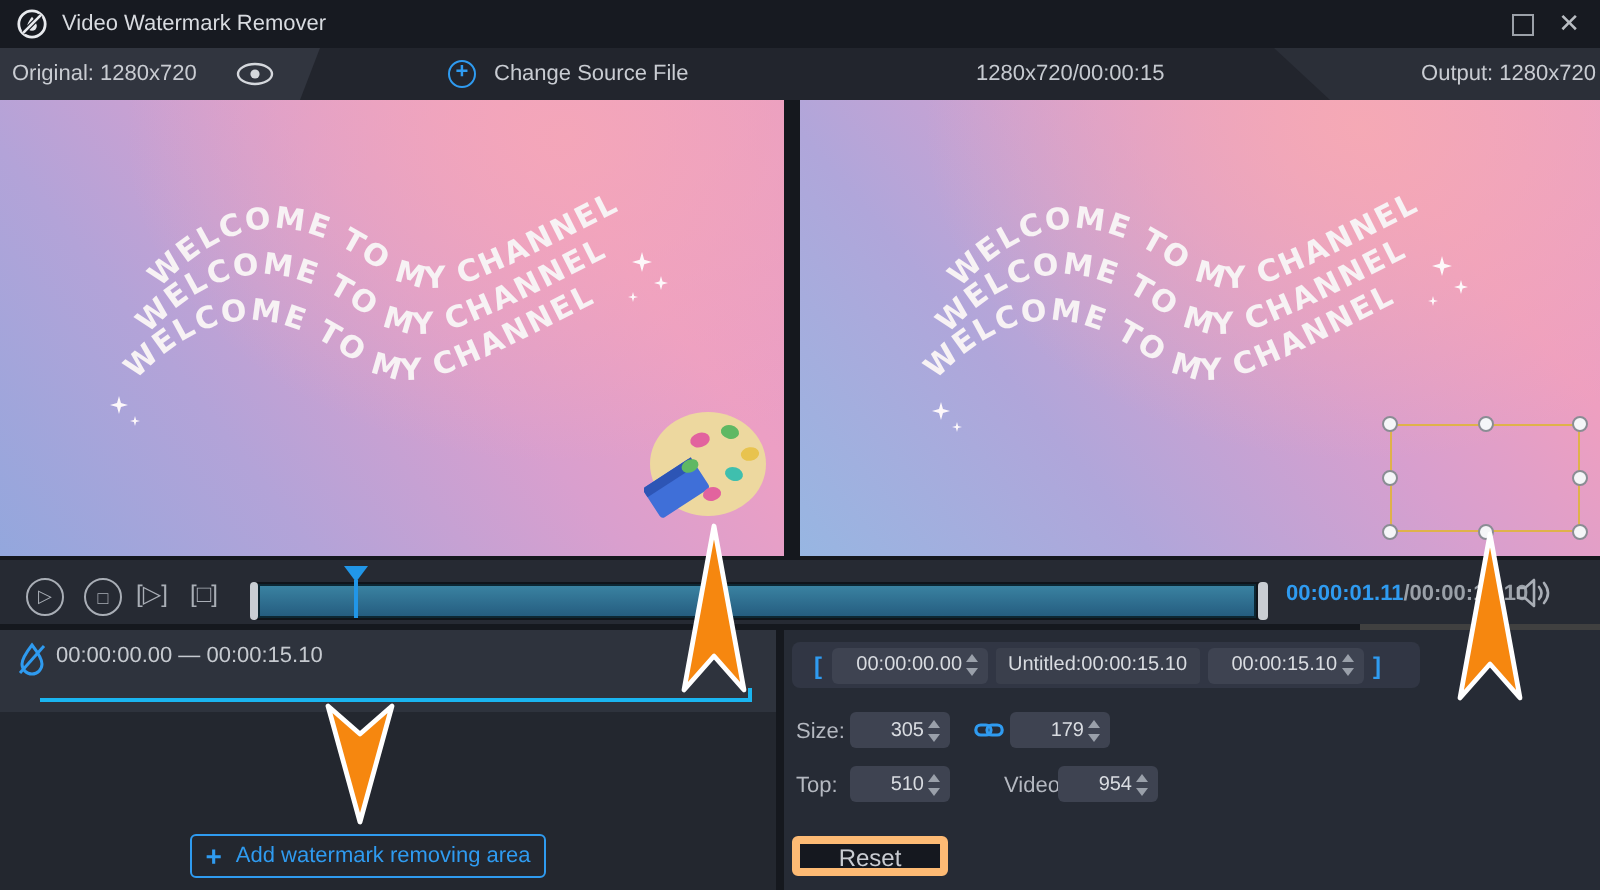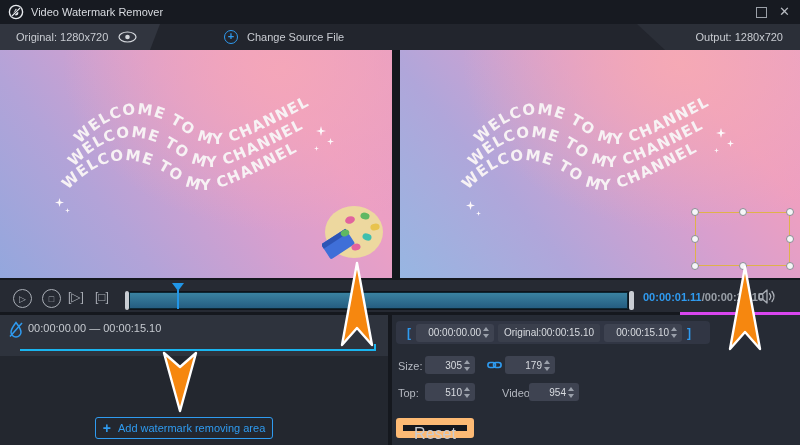--- a/index.html
+++ b/index.html
@@ -1,45 +1,45 @@
 <!DOCTYPE html>
 <html><head>
 <meta charset="utf-8">
 <style>
   * { margin:0; padding:0; box-sizing:border-box; }
   html,body { background:#0d0f13; }
   body { font-family:"Liberation Sans","DejaVu Sans",sans-serif; }
-  #app { position:relative; width:800px; height:445px; background:#d946ef; overflow:hidden;
+  #app { position:relative; width:800px; height:445px; background:#404040; overflow:hidden;
          font-size:11px; color:#c9ccd2;padding-left:20px; }
 
   
   .titlebar { position:absolute; left:0; top:0; width:800px; height:24px; background:#171a21;
               display:flex; align-items:center; }
   .app-logo { margin-left:8px; width:16px; height:16px; flex:0 0 auto; }
   .win-title { margin-left:7px; color:#d8dbe0; font-size:11px; }
   .winbtns { position:absolute; right:8px; top:0; height:24px; display:flex; align-items:center; gap:10px; }
   .btn-max { width:11px; height:11px; border:1px solid #9ba0a8; cursor:pointer; }
   .btn-close { color:#b8bcc2; font-size:13px; line-height:24px; cursor:pointer; padding:0 2px; }
 
   
   .toolbar { position:absolute; left:0; top:24px; width:800px; height:26px; background:#22252d; }
   .tab-original { position:absolute; left:0; top:0; width:160px; height:26px; background:#31353f;
                   clip-path:polygon(0 0,100% 0,calc(100% - 10px) 100%,0 100%);
                   display:flex; align-items:center; }
-  .tab-original .lbl { margin-left:16px; color:#c9ccd2; }
+  .tab-original .lbl { margin-left:6px; color:#c9ccd2; }
   .eye-btn { position:absolute; left:118px; top:7px; cursor:pointer; }
   .chg-src { position:absolute; left:224px; top:0; height:26px; display:flex; align-items:center; gap:9px; cursor:pointer; }
   .plus-circle { width:14px; height:14px; border:1.5px solid #2f9bf0; border-radius:50%;
                  color:#2f9bf0; font-size:11px; line-height:11px; text-align:center; font-weight:700; }
   .file-name { position:absolute; left:345px; top:0; line-height:26px; color:#c6cad0; }
   .file-info { position:absolute; left:488px; top:0; line-height:26px; color:#c6cad0; }
   .tab-output { position:absolute; right:0; top:0; width:163px; height:26px; background:#2b2f38;
                 clip-path:polygon(0 0,100% 0,100% 100%,28px 100%);
                 display:flex; align-items:center; justify-content:flex-end; }
-  .tab-output .lbl { margin-right:17px; color:#c9ccd2; }
+  .tab-output .lbl { margin-right:2px; color:#c9ccd2; }
 
   
   .previews { position:absolute; left:0; top:50px; width:800px; height:228px; background:#15181e; }
   .preview { position:absolute; top:0; height:228px; overflow:hidden;
              background:
                radial-gradient(ellipse at 72% 8%, rgba(245,167,184,.9) 0%, rgba(245,167,184,0) 55%),
                linear-gradient(52deg,#93a7dd 0%,#b3a3d8 28%,#d99fce 55%,#ec9fc4 75%,#e59cc6 100%); }
   .preview.left { left:0; width:392px; }
   .preview.right { left:400px; width:400px;
              background:
@@ -104,21 +104,21 @@
   .spinner { display:flex; flex-direction:column; gap:3px; align-items:center; padding:0 2px; cursor:pointer; }
   .tri-up { width:0; height:0; border-left:3.5px solid transparent; border-right:3.5px solid transparent;
             border-bottom:4px solid #9aa0aa; }
   .tri-dn { width:0; height:0; border-left:3.5px solid transparent; border-right:3.5px solid transparent;
             border-top:4px solid #9aa0aa; }
   .duration { background:#3a3f4c; height:18px; line-height:18px; padding:0 6px; margin:0 4px;
               color:#d9dce1; font-size:10px; border-radius:2px; white-space:nowrap; }
   .flabel { position:absolute; color:#b4b8c0; font-size:11px; }
   .pos { position:absolute; }
   .reset-btn { position:absolute; left:4px; top:103px; width:78px; height:20px; background:#15181f;
-               border:7px solid #fdba74; border-radius:3px; color:#c9ccd2; font-size:16px; cursor:pointer; }
+               border:4px solid #fdba74; border-radius:3px; color:#c9ccd2; font-size:12px; cursor:pointer; }
 
   
   .arrow { position:absolute; z-index:50; pointer-events:none; }
 </style>
 </head>
 <body>
 
 <div id="app">
 
   <div class="titlebar">
@@ -140,20 +140,21 @@
       <span class="lbl">Original: 1280x720</span>
     </div>
     <svg class="eye-btn" width="19" height="12" viewBox="0 0 19 12">
       <ellipse cx="9.5" cy="6" rx="8.5" ry="5" fill="none" stroke="#d5d8dd" stroke-width="1.2"></ellipse>
       <circle cx="9.5" cy="6" r="2.3" fill="#d5d8dd"></circle>
     </svg>
     <div class="chg-src">
       <span class="plus-circle">+</span>
       <span>Change Source File</span>
     </div>
+    <span class="file-info">1280x720/00:00:15</span>
     <div class="tab-output">
       <span class="lbl">Output: 1280x720</span>
     </div>
   </div>
 
   <div class="previews">
 
     <div class="preview left">
       <svg class="wm-svg" viewBox="0 0 392 228">
         <defs>
@@ -259,21 +260,21 @@
     <div class="panel-right">
       <div class="row1">
         <span class="bracket">[</span>
         <span class="spinbox time">
           <input value="00:00:00.00" style="">
           <span class="spinner">
               <span class="tri-up"></span>
               <span class="tri-dn"></span>
             </span>
         </span>
-        <span class="duration">Original:00:00:15.10</span>
+        <span class="duration">Untitled:00:00:15.10</span>
         <span class="spinbox time">
           <input value="00:00:15.10" style="">
           <span class="spinner">
               <span class="tri-up"></span>
               <span class="tri-dn"></span>
             </span>
         </span>
         <span class="bracket">]</span>
       </div>
 

